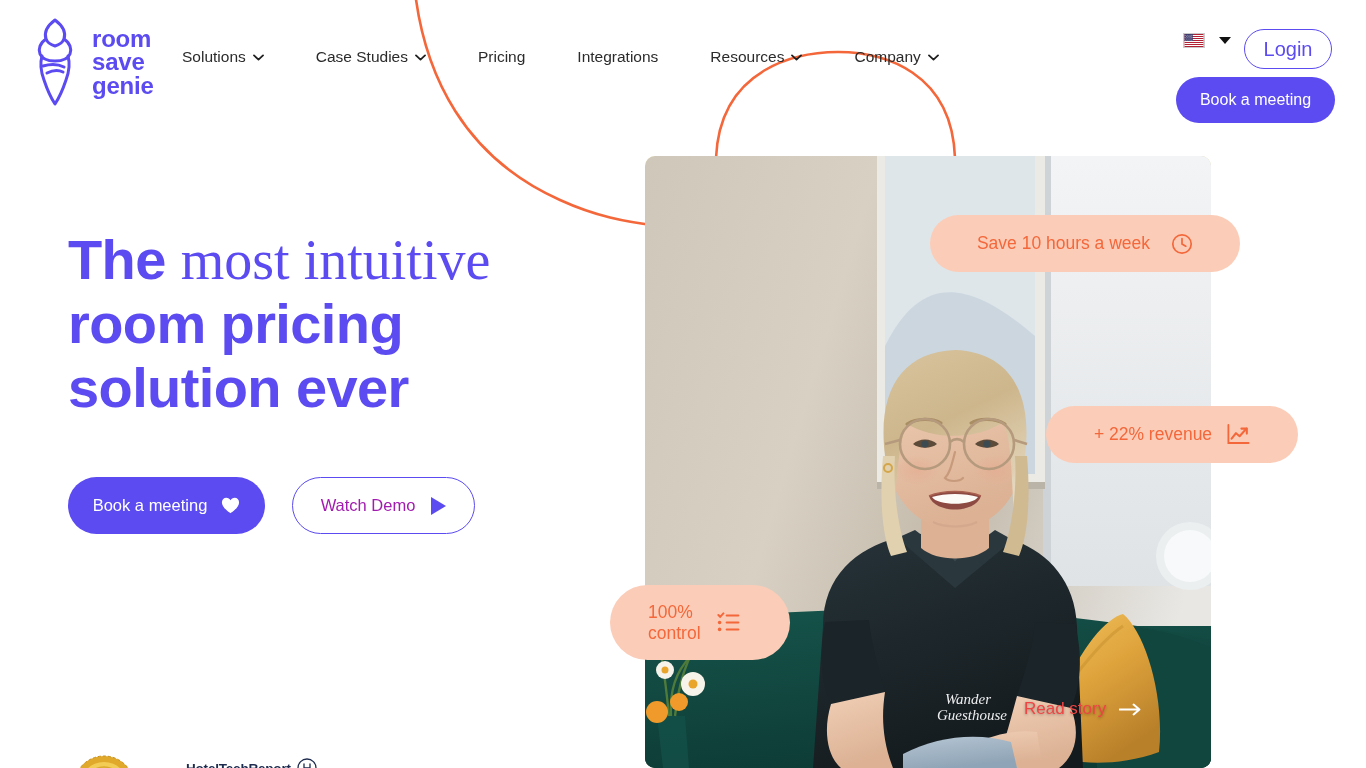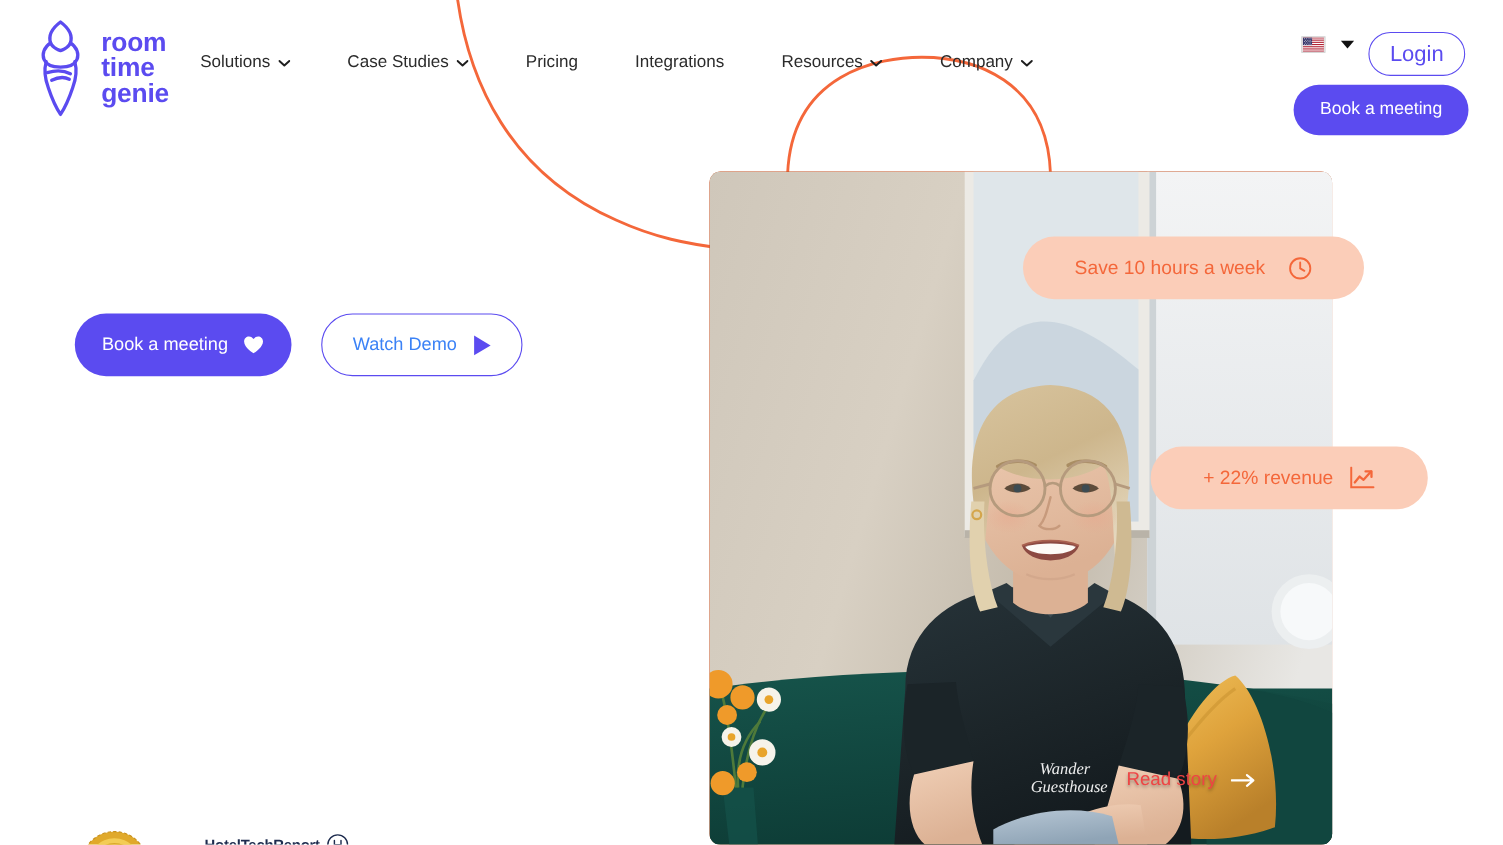--- a/index.html
+++ b/index.html
@@ -60,37 +60,37 @@
 
   .cta-row { margin-top:57px; display:flex; align-items:center; gap:27px; }
   .btn-book {
     width:197px; height:57px; border-radius:29px;
     background:#5B4BF0; border:none; color:#fff;
     font-size:16.5px; font-family:inherit; cursor:pointer;
     display:flex; align-items:center; justify-content:center; gap:14px;
   }
   .btn-demo {
     width:183px; height:57px; border-radius:29px;
-    background:#fff; border:1.7px solid #5B4BF0; color:#3b82f6;
+    background:#fff; border:1.7px solid #5B4BF0; color:#a21caf;
     font-size:16.5px; font-family:inherit; cursor:pointer;
     display:flex; align-items:center; justify-content:center; gap:16px;
   }
   .heart { width:19px; height:17px; display:block; }
   .playtri { width:0;height:0;border-top:9px solid transparent;border-bottom:9px solid transparent;border-left:15px solid #5B4BF0; }
 
   
   .awards { position:absolute; left:68px; top:752px; display:flex; align-items:flex-start; gap:46px; z-index:4; }
   .seal { width:72px; height:72px; display:block; }
   .htr { display:flex; align-items:center; gap:6px; margin-top:6px; }
   .htr-text { font-size:13.5px; font-weight:bold; color:#1d2b4e; letter-spacing:-0.2px; }
 
   
   .photo-card {
     position:absolute; left:645px; top:156px; width:566px; height:612px;
-    border-radius:10px; overflow:hidden; z-index:3; background:#c2410c;
+    border-radius:10px; overflow:hidden; z-index:3; background:#fef9c3;
   }
   .photo-svg { width:618px; height:612px; display:block; }
 
   
   .badge {
     position:absolute; background:#FBCDB8; color:#F4673A;
     display:flex; align-items:center; border-radius:40px; z-index:6;
   }
   .badge-hours { left:930px; top:215px; width:310px; height:57px; justify-content:center; gap:21px; font-size:17.5px; }
   .badge-rev   { left:1046px; top:406px; width:252px; height:57px; justify-content:center; gap:15px; font-size:17.5px; }
@@ -122,21 +122,21 @@
         <g fill="none" stroke="#5B4BF0" stroke-width="3" stroke-linecap="round" stroke-linejoin="round">
           <path d="M27 4 C19 10 16 17 18 23 C20 28 27 30 27 30 C27 30 34 28 36 23 C38 17 35 10 27 4 Z"></path>
           <path d="M18 23 C12 27 10 33 12 38 C14 43 20 45 27 45 C34 45 40 43 42 38 C44 33 42 27 36 23"></path>
           <path d="M14 40 C12 47 13 56 16 64 C19 73 23 82 27 88 C31 82 35 73 38 64 C41 56 42 47 40 40"></path>
           <path d="M15 50 C22 48 30 48 36 51"></path>
           <path d="M19 57 C25 54 31 54 35 56"></path>
         </g>
       </svg>
       <div class="logo-word">
         <div>room</div>
-        <div>time</div>
+        <div>save</div>
         <div>genie</div>
       </div>
     </div>
 
     <nav class="nav">
       <div class="nav-item">
         <span>Solutions</span>
         <svg class="caret" viewBox="0 0 11 7">
             <path d="M1 1.4 L5.5 5.6 L10 1.4" fill="none" stroke="#1f1f1f" stroke-width="1.8" stroke-linecap="round" stroke-linejoin="round"></path>
           </svg>
@@ -202,20 +202,25 @@
           </g>
         </svg>
         <span class="tri-down"></span>
       </div>
       <button class="btn-login">Login</button>
       <button class="btn-book-top">Book a meeting</button>
     </div>
   </div>
 
   <div class="hero-left">
+    <h1 class="headline">
+      <span>The</span>
+      <span class="serif">most intuitive</span>
+      <span>room pricing solution ever</span>
+    </h1>
 
     <div class="cta-row">
       <button class="btn-book">
         <span>Book a meeting</span>
         <svg class="heart" viewBox="0 0 19 17">
           <path d="M9.5 16.2 C9.5 16.2 0.9 10.9 0.9 5.4 C0.9 2.6 3 0.8 5.3 0.8 C7.2 0.8 8.7 2 9.5 3.2 C10.3 2 11.8 0.8 13.7 0.8 C16 0.8 18.1 2.6 18.1 5.4 C18.1 10.9 9.5 16.2 9.5 16.2 Z" fill="#ffffff"></path>
         </svg>
       </button>
       <button class="btn-demo">
         <span>Watch Demo</span>
@@ -404,20 +409,34 @@
 
   <div class="badge badge-rev">
     <span>+ 22% revenue</span>
     <svg class="bicon" width="23" height="21" viewBox="0 0 23 21">
       <path d="M1.4 1 V19 H21.6" fill="none" stroke="#F4673A" stroke-width="1.8" stroke-linecap="round"></path>
       <path d="M4.6 14.6 L9 9.2 L12.6 12.2 L19.4 4.6" fill="none" stroke="#F4673A" stroke-width="2.1" stroke-linecap="round" stroke-linejoin="round"></path>
       <path d="M14.4 4.6 H19.8 V9.6" fill="none" stroke="#F4673A" stroke-width="2.1" stroke-linecap="round" stroke-linejoin="round"></path>
     </svg>
   </div>
 
+  <div class="badge badge-ctrl">
+    <span class="ctrl-text">100%
+control</span>
+    <svg class="bicon" width="23" height="21" viewBox="0 0 23 21">
+      <g stroke="#F4673A" stroke-width="2" stroke-linecap="round" fill="none">
+        <path d="M9.6 3.6 H21.4"></path>
+          <path d="M9.6 10.5 H21.4"></path>
+          <path d="M9.6 17.4 H21.4"></path>
+        <path d="M1.4 3 L3.2 4.9 L6.4 1.4"></path>
+      </g>
+      <circle cx="2.6" cy="10.5" r="1.8" fill="#F4673A"></circle>
+      <circle cx="2.6" cy="17.4" r="1.8" fill="#F4673A"></circle>
+    </svg>
+  </div>
 
   <div class="read-story">
     <span>Read story</span>
     <svg class="arrow-r" viewBox="0 0 22 13">
       <path d="M0.8 6.5 H19.6 M14.6 1.6 L20.4 6.5 L14.6 11.4" fill="none" stroke="#ffffff" stroke-width="2" stroke-linecap="round" stroke-linejoin="round"></path>
     </svg>
   </div>
 
 </div>
 

